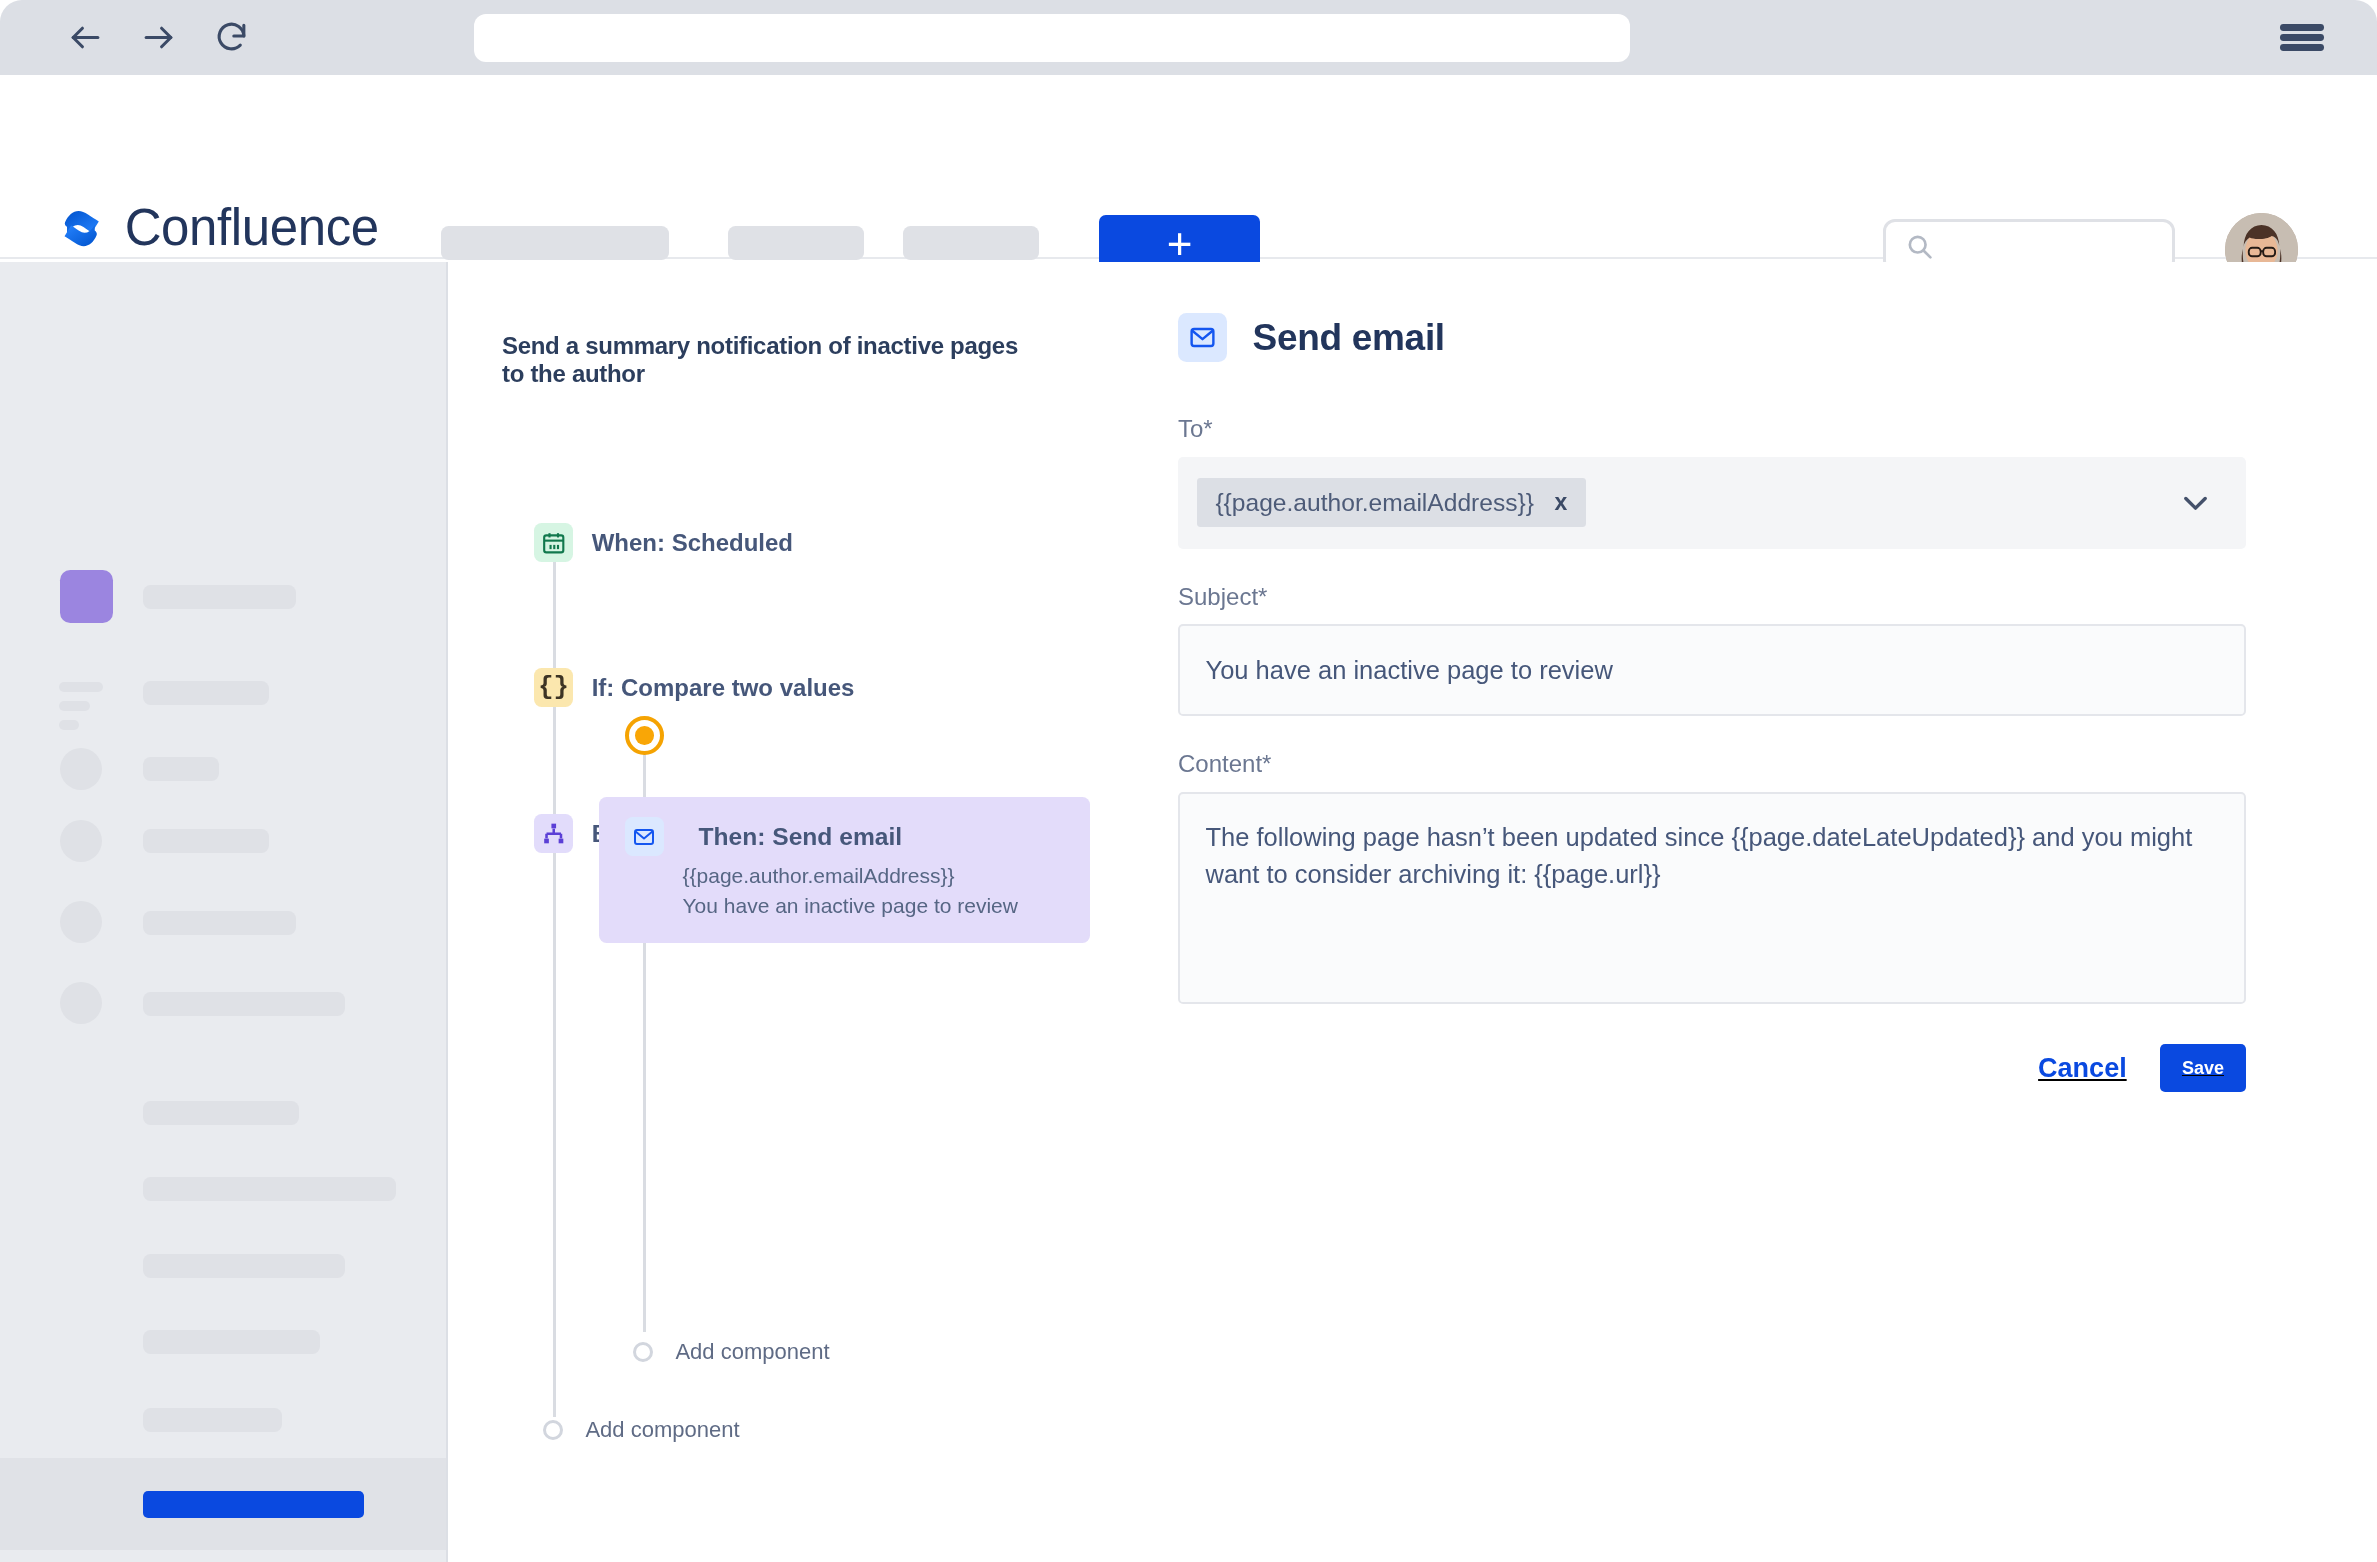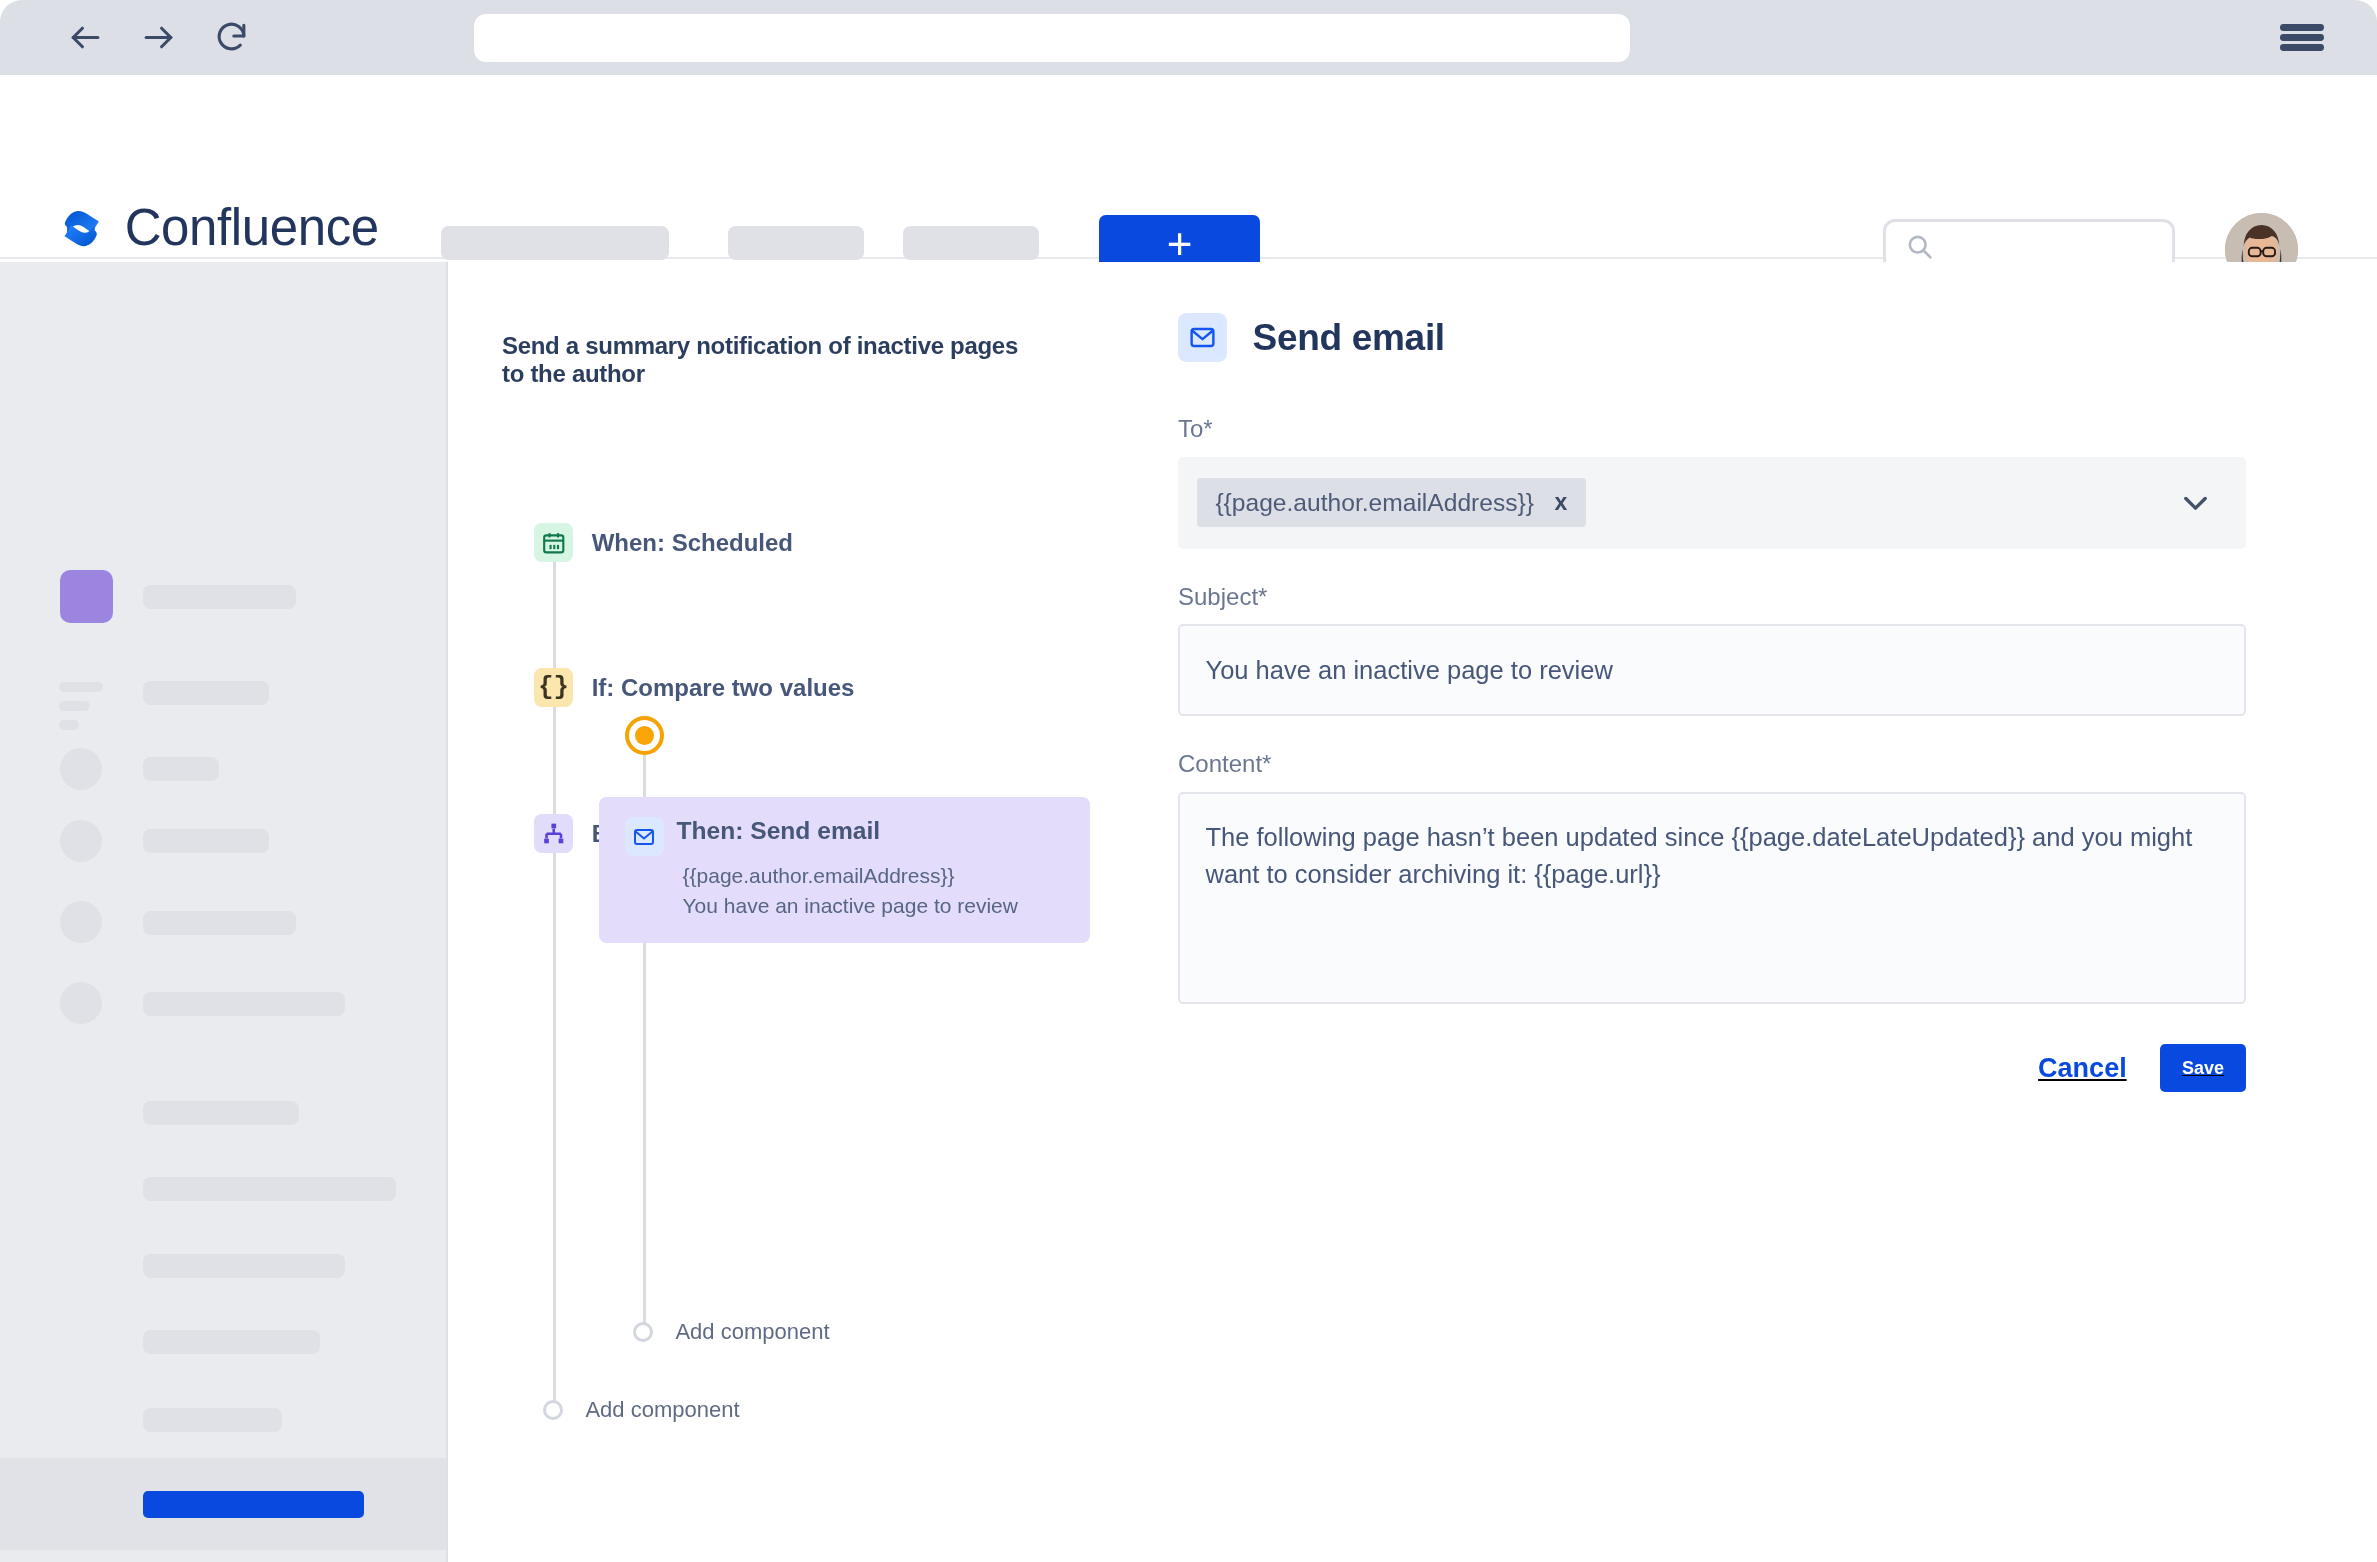--- a/index.html
+++ b/index.html
@@ -167,29 +167,29 @@
   .branch-dot i {
     width: 18.7px; height: 18.7px; border-radius: 50%; background: #f9a606; display:block;
   }
 
   .then-card {
     position: absolute; left: 97px; top: 306px;
     width: 491px; height: 146px;
     background: #e3dcfa; border-radius: 7.6px;
     padding: 20.4px 0 0 25.5px;
   }
-  .then-head { display: flex; gap: 13px; }
+  .then-head { display: flex; align-items: center; gap: 35px; }
   .then-title { font-size: 24.6px; font-weight: 700; color: #46577a; }
   .then-sub {
     margin-left: 58px; margin-top: 5.1px;
     font-size: 21px; color: #566684; line-height: 1.42;
   }
 
   .add-comp {
-    position: absolute; display: flex; align-items: center; gap: 22px;
+    position: absolute; display: flex; align-items: center; gap: 22px; margin-top: 20px;
   }
   .add-comp .ring {
     width: 20.4px; height: 20.4px; border-radius: 50%;
     border: 3.4px solid #d2d6de; background: #fff; flex: 0 0 auto;
   }
   .add-comp .lbl { font-size: 22px; color: #5f6b85; }
   .add-1 { left: 131px; top: 828px; }
   .add-2 { left: 41px; top: 906px; }
 
   

